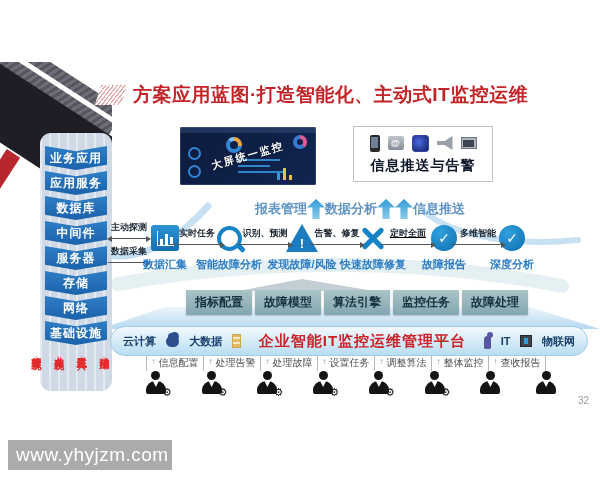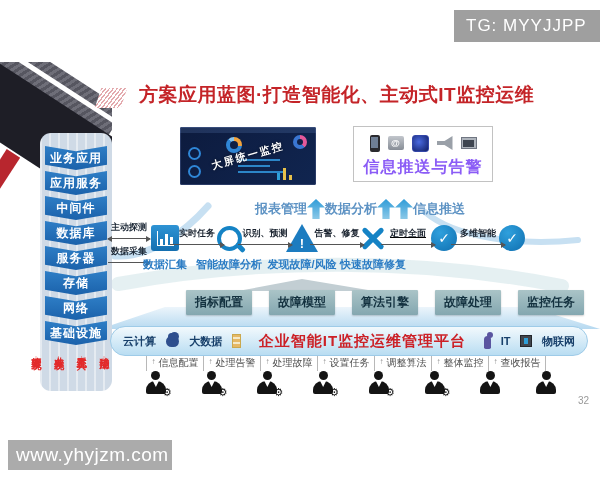--- a/index.html
+++ b/index.html
@@ -9,21 +9,21 @@
   .tg{position:absolute;right:0;top:10px;width:146px;height:32px;background:#9f9f9f;
       color:#fff;font-size:17px;line-height:32px;padding-left:12px;box-sizing:border-box;letter-spacing:1px;}
   
   .decor{position:absolute;left:0;top:62px;width:112px;height:128px;overflow:hidden;z-index:1;}
   .decor .d1{position:absolute;left:-52px;top:-4px;width:175px;height:58px;transform:rotate(33deg);
              background:repeating-linear-gradient(115deg,#565660 0 3px,#6e6e78 3px 6px);}
   .decor .d3{position:absolute;left:-24px;top:22px;width:170px;height:5px;transform:rotate(33deg);background:#fff;}
   .decor .d2{position:absolute;left:-62px;top:28px;width:185px;height:66px;transform:rotate(33deg);background:#1e1e26;}
   .decor .d4{position:absolute;left:-6px;top:88px;width:16px;height:42px;transform:rotate(33deg);background:#b8262e;}
   
-  .title-row{position:absolute;left:98px;top:82px;height:26px;display:flex;align-items:flex-end;gap:15px;z-index:2;}
+  .title-row{position:absolute;left:98px;top:82px;height:26px;display:flex;align-items:center;gap:9px;z-index:2;}
   .hatch{width:26px;height:20px;transform:skewX(-18deg);
          background:repeating-linear-gradient(115deg,#e3a9ad 0 1.5px,#fff 1.5px 3.5px);}
   .title-text{font-size:19px;font-weight:bold;color:#c42428;letter-spacing:0.5px;white-space:nowrap;}
   
   .arch-col{position:absolute;left:40px;top:133px;width:72px;height:258px;z-index:2;
             background:#cfdae6;
             background-image:repeating-linear-gradient(90deg,rgba(255,255,255,.45) 0 2px,transparent 2px 9px);border-radius:11px;}
   .layer{width:62px;height:24px;margin:0 auto 1px;display:flex;align-items:center;justify-content:center;
          color:#fff;font-size:12px;font-weight:bold;letter-spacing:1px;
          background:linear-gradient(180deg,#2e7ec6,#1b62ab);
@@ -62,21 +62,21 @@
   .ic-phone{width:10px;height:17px;background:#2a2a2e;border-radius:2px;position:relative;}
   .ic-phone::before{content:"";position:absolute;left:1.5px;top:2.5px;right:1.5px;bottom:3.5px;background:#6f7f95;}
   .ic-book{width:16px;height:14px;background:linear-gradient(180deg,#c2c6cc,#878d96);border-radius:2px;
            display:flex;align-items:center;justify-content:center;color:#fff;font-size:9px;font-weight:bold;}
   .ic-app{width:15px;height:15px;border-radius:3px;border:1px solid #3346a8;
           background:radial-gradient(circle at 40% 40%,#4a6ae0,#101e66);}
   .ic-horn{width:16px;height:14px;background:#9aa0a8;
            clip-path:polygon(0 35%,50% 35%,100% 0,100% 100%,50% 65%,0 65%);}
   .ic-pc{width:16px;height:12px;background:#aeb4bc;border:1.5px solid #707682;position:relative;box-sizing:border-box;}
   .ic-pc::before{content:"";position:absolute;inset:1.5px;background:#3e4550;}
-  .push-label{text-align:center;font-size:16px;font-weight:bold;color:#8b5cf6;margin-top:4px;letter-spacing:1px;}
+  .push-label{text-align:center;font-size:14px;font-weight:bold;color:#0f172a;margin-top:4px;letter-spacing:1px;}
   
   .swoosh{position:absolute;left:0;top:0;z-index:0;}
   
   .caps-row{position:absolute;left:197px;top:198px;width:268px;height:22px;display:flex;align-items:center;
             justify-content:flex-end;z-index:2;}
   .cap-label{font-size:13px;font-weight:600;color:#5e93c4;white-space:nowrap;}
   .cap-arrow{width:18px;height:20px;background:linear-gradient(180deg,#2f9cd8,#8cc9e8);
              clip-path:polygon(50% 0,100% 42%,70% 42%,70% 100%,30% 100%,30% 42%,0 42%);}
   
   .probe{position:absolute;left:106px;top:221px;width:46px;z-index:2;text-align:center;}
@@ -111,21 +111,21 @@
            background:radial-gradient(circle at 35% 30%,#2fa0dd,#0f6fb0);}
   
   .lk{position:absolute;top:227px;width:62px;text-align:center;z-index:2;}
   .lk .lk-label{font-size:9px;font-weight:bold;color:#1b2430;white-space:nowrap;}
   .lk .lk-line{position:relative;height:1px;background:#555;margin:4px 4px 0;}
   .lk .lk-line::after{content:"";position:absolute;right:-1px;top:-2.5px;border-left:5px solid #555;
                       border-top:3px solid transparent;border-bottom:3px solid transparent;}
   
   .roof{position:absolute;left:238px;top:279px;width:0;height:0;z-index:1;
         border-left:64px solid transparent;border-right:72px solid transparent;border-bottom:12px solid #c2ced3;}
-  .mods{position:absolute;left:186px;top:290px;display:flex;gap:17px;z-index:2;}
+  .mods{position:absolute;left:186px;top:290px;display:flex;gap:3px;z-index:2;}
   .mod-btn{padding:4px 9px;font-size:12px;font-weight:bold;color:#13313f;border-radius:1px;
            background:linear-gradient(180deg,#aac4c7,#84a7b0);box-shadow:0 1px 2px rgba(0,0,0,.2);white-space:nowrap;}
   
   .trap{position:absolute;left:100px;top:307px;width:500px;height:22px;z-index:1;
         background:linear-gradient(180deg,#ecf5fb,#b6d9f0);clip-path:polygon(13% 0,86% 0,100% 100%,0 100%);}
   .pill{position:absolute;left:110px;top:326px;width:478px;height:30px;border-radius:16px;z-index:2;
         background:linear-gradient(180deg,#f2f9fd,#b9ddf2);border:1px solid #9ecbe8;box-sizing:border-box;
         display:flex;align-items:center;justify-content:center;gap:10px;padding:0 12px;}
   .tech{font-size:11px;font-weight:bold;color:#18406b;white-space:nowrap;}
   .pill-title{font-size:15px;font-weight:800;color:#cc2127;letter-spacing:1px;margin:0 8px;white-space:nowrap;}
@@ -156,21 +156,20 @@
   
   .pagenum{position:absolute;left:578px;top:395px;font-size:10px;color:#9a9a9a;}
   .wm{position:absolute;left:8px;top:440px;width:164px;height:30px;background:#ababab;color:#fff;
       font-size:19px;line-height:30px;padding-left:8px;box-sizing:border-box;letter-spacing:0.5px;}
 </style>
 </head>
 <body>
 
 <div class="slide">
 
-  <div class="tg">TG: MYYJJPP</div>
 
   <div class="decor">
     <div class="d1"></div>
     <div class="d3"></div>
     <div class="d2"></div>
     <div class="d4"></div>
   </div>
 
   <div class="title-row">
     <div class="hatch"></div>
@@ -179,22 +178,22 @@
 
   <svg class="swoosh" width="600" height="480" viewBox="0 0 600 480">
     <path d="M115 256 C 150 258, 185 232, 208 206" stroke="#c7e0f2" stroke-width="7" fill="none" stroke-linecap="round"></path>
     <path d="M425 212 C 455 238, 520 246, 578 240" stroke="#c7e0f2" stroke-width="6" fill="none" stroke-linecap="round"></path>
     <path d="M118 284 C 260 258, 420 258, 562 286" stroke="#dcebee" stroke-width="14" fill="none" stroke-linecap="round" opacity="0.75"></path>
   </svg>
 
   <div class="arch-col">
     <div class="layer">业务应用</div>
     <div class="layer">应用服务</div>
+    <div class="layer">数据库</div>
     <div class="layer">中间件</div>
-    <div class="layer">数据库</div>
     <div class="layer">服务器</div>
     <div class="layer">存储</div>
     <div class="layer">网络</div>
     <div class="layer">基础设施</div>
   </div>
 
   <div class="systems-row">
     <div class="sys-col">
       <span class="sys-text">管理系统</span>
       <span class="sys-arrow">↓</span>
@@ -292,27 +291,29 @@
         <div class="s-tools"></div>
       </div>
     <div class="s-label">快速故障修复</div>
   </div>
   <div class="step" style="left:404px;">
     <div class="s-ic">
         <div class="s-check">
           <span>✓</span>
         </div>
       </div>
+    <div class="s-label">故障报告</div>
   </div>
   <div class="step" style="left:472px;">
     <div class="s-ic">
         <div class="s-check">
           <span>✓</span>
         </div>
       </div>
+    <div class="s-label">深度分析</div>
   </div>
 
   <div class="lk" style="left:166px;">
     <div class="lk-label">实时任务</div>
       <div class="lk-line"></div>
   </div>
   <div class="lk" style="left:234px;">
     <div class="lk-label">识别、预测</div>
       <div class="lk-line"></div>
   </div>
@@ -327,22 +328,22 @@
   <div class="lk" style="left:447px;">
     <div class="lk-label">多维智能</div>
       <div class="lk-line"></div>
   </div>
 
   <div class="roof"></div>
   <div class="mods">
     <div class="mod-btn">指标配置</div>
     <div class="mod-btn">故障模型</div>
     <div class="mod-btn">算法引擎</div>
+    <div class="mod-btn">监控任务</div>
     <div class="mod-btn">故障处理</div>
-    <div class="mod-btn">监控任务</div>
   </div>
 
   <div class="trap"></div>
   <div class="pill">
     <span class="tech">云计算</span>
     <span class="ic-cloud"></span>
     <span class="tech">大数据</span>
     <span class="ic-bigdata"></span>
     <span class="pill-title">企业智能IT监控运维管理平台</span>
     <span class="ic-it"></span>

